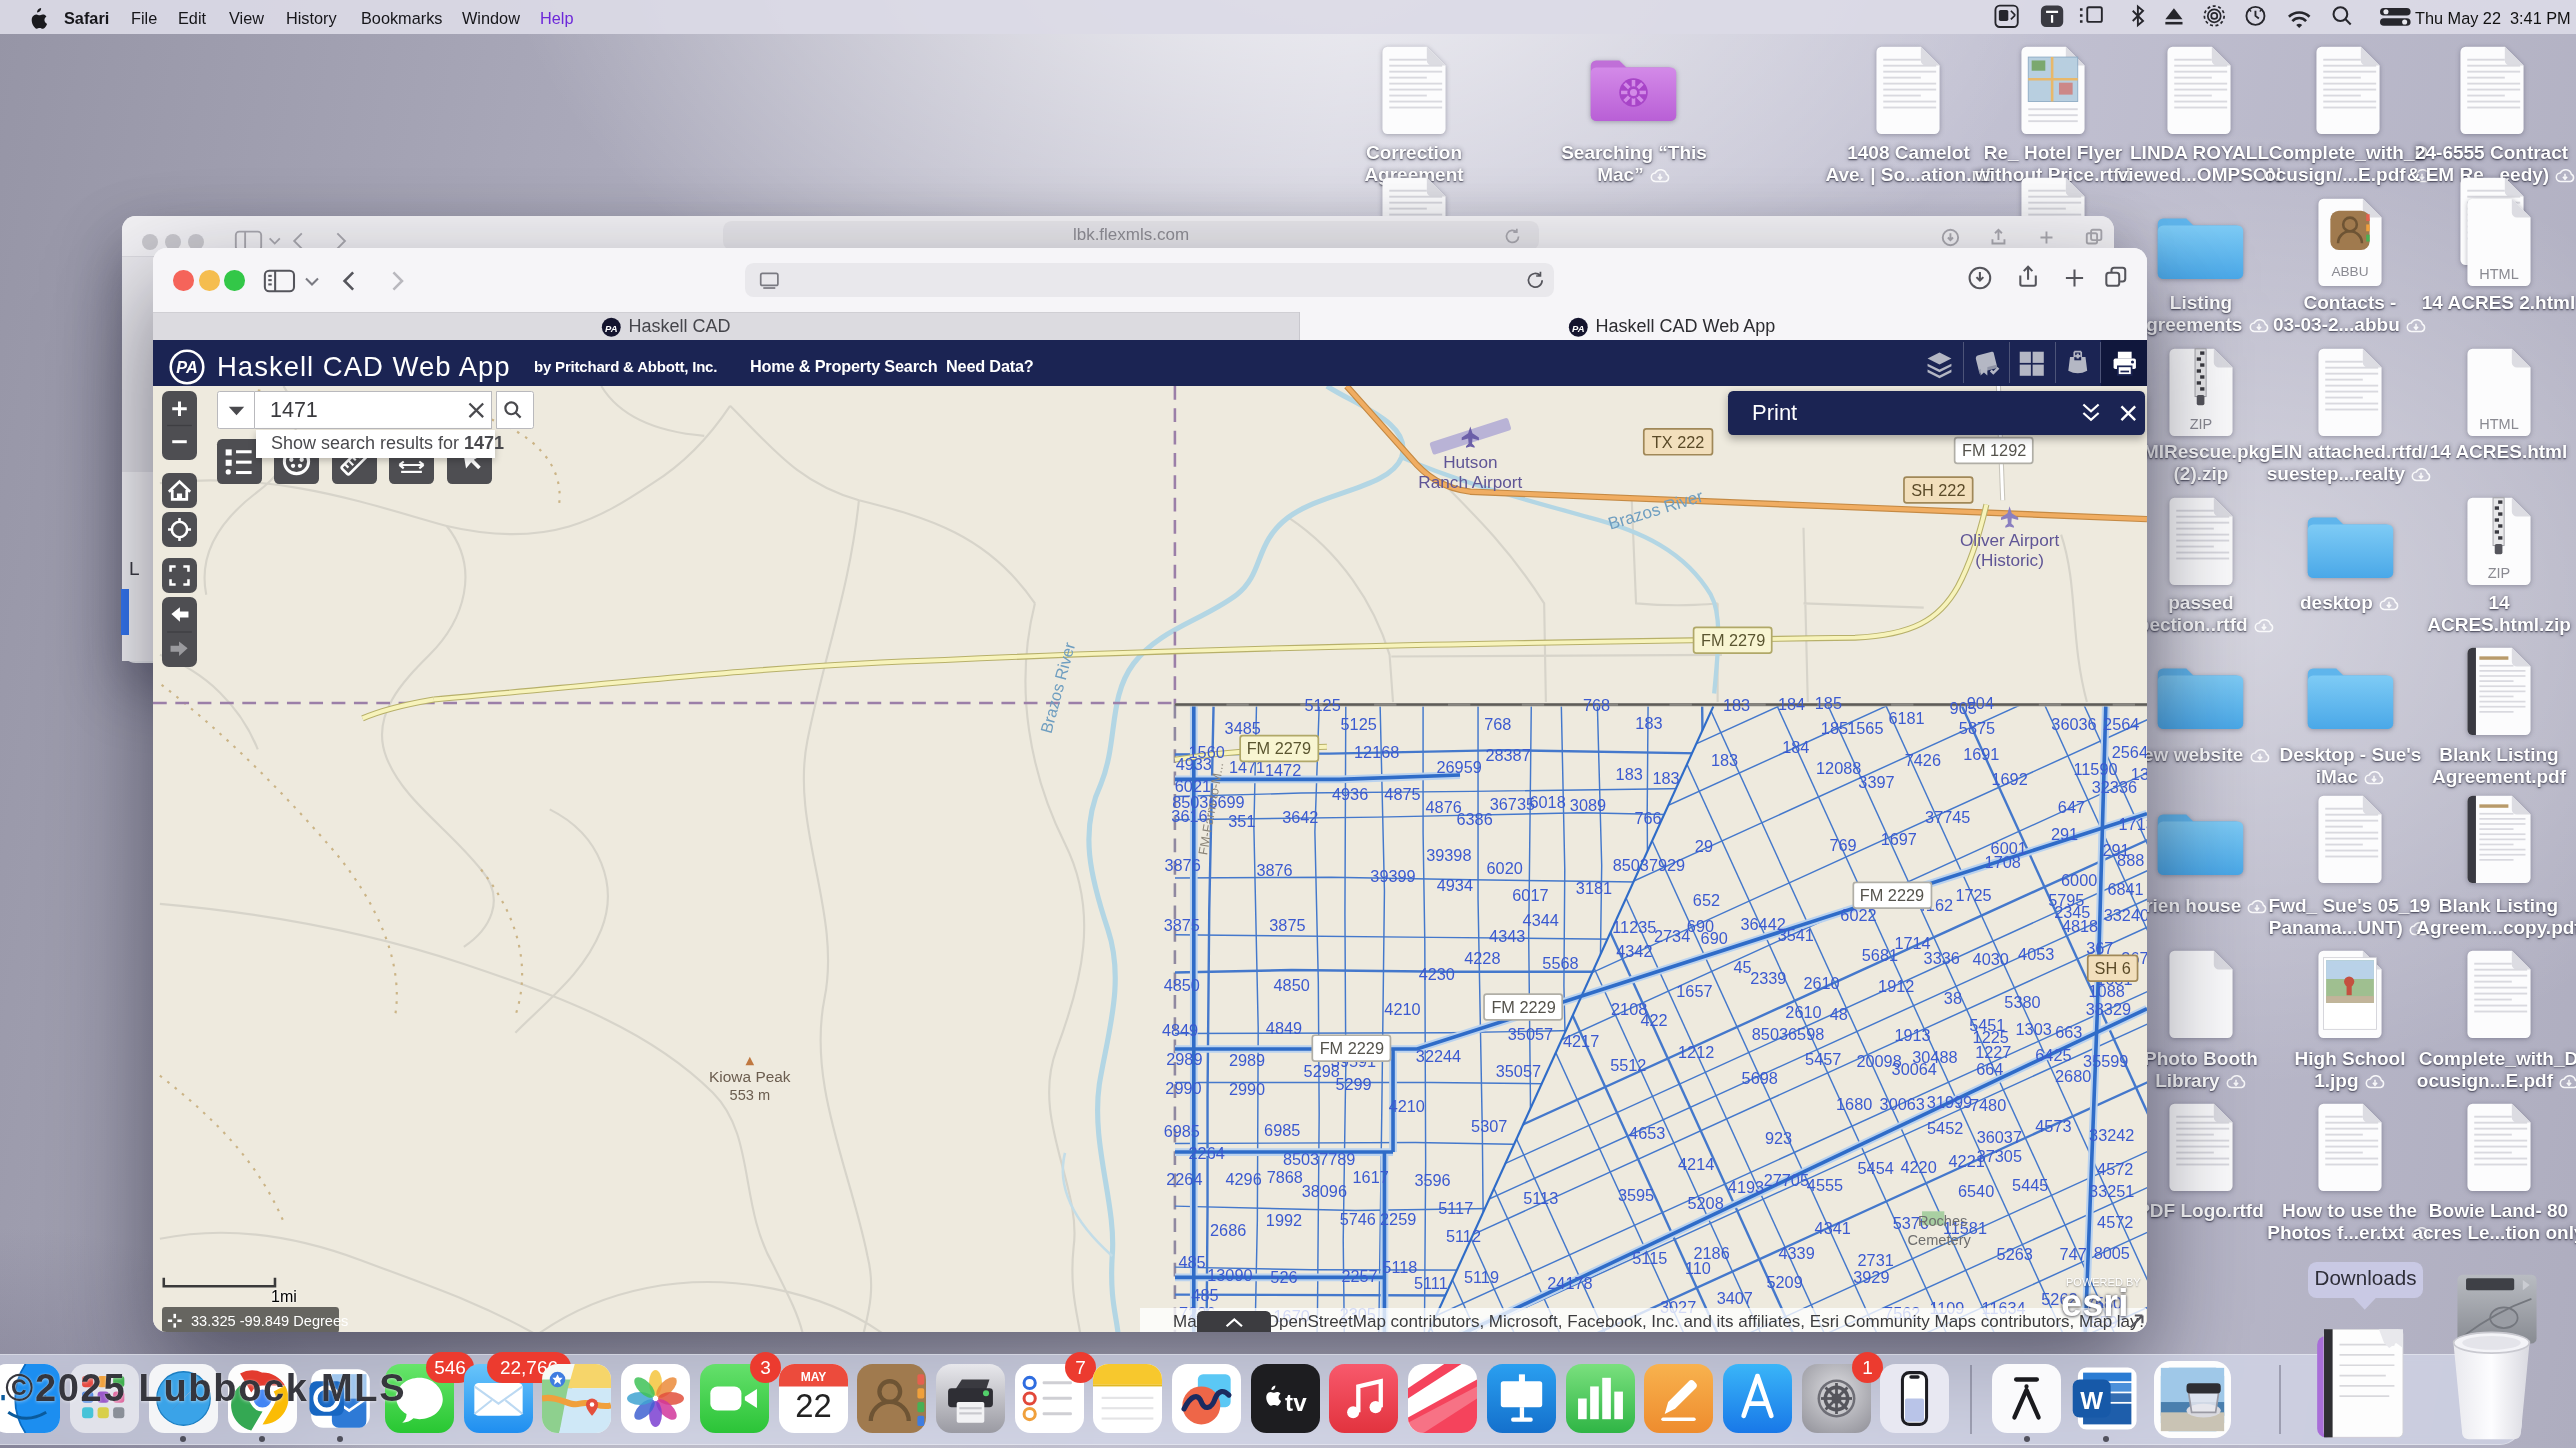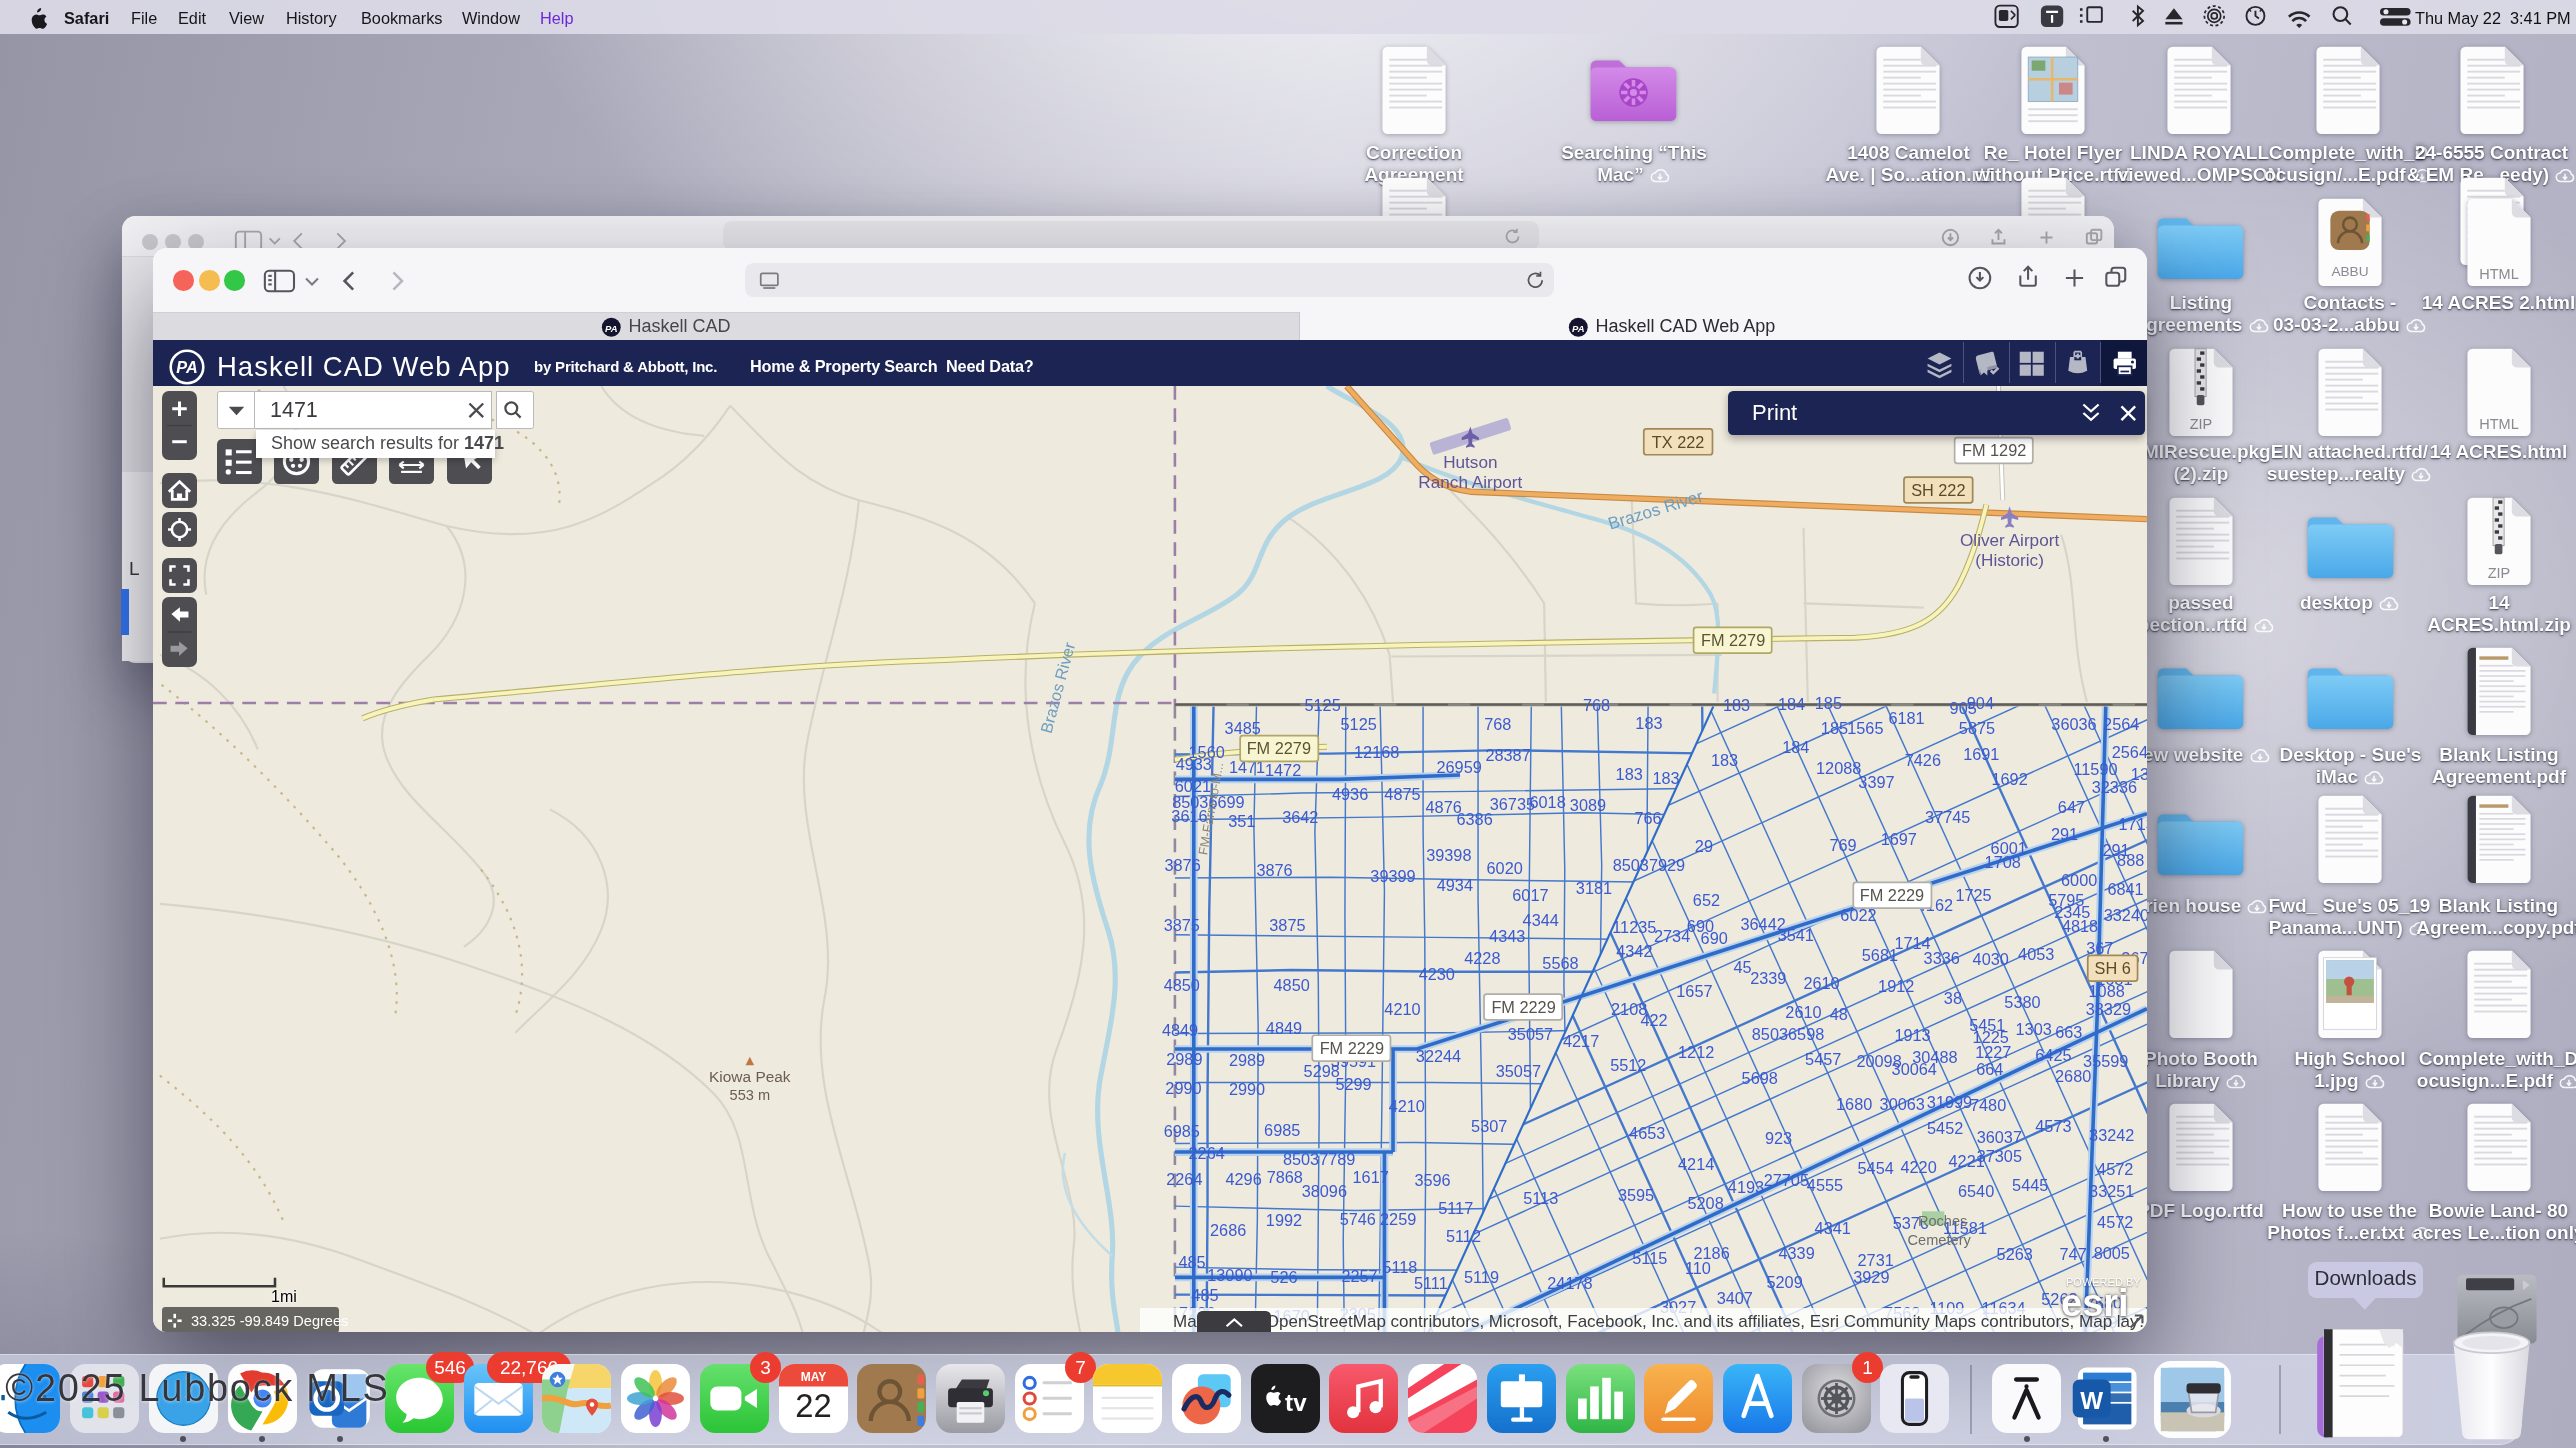--- a/index.html
+++ b/index.html
@@ -516,20 +516,21 @@
         <div class="ab" style="left:43px;top:18px;width:16.3px;height:16.3px;border-radius:50%;background:#c9c8cd"></div>
         <div class="ab" style="left:66px;top:18px;width:16.3px;height:16.3px;border-radius:50%;background:#c9c8cd"></div>
         <svg class="ab" style="left:110px;top:13.7px" width="275" height="22" viewBox="0 0 320 26" fill="none" stroke="#a9a8ae" stroke-width="2.2">
           <rect x="2" y="2" width="30" height="22" rx="4"></rect>
           <line x1="13" y1="2" x2="13" y2="24"></line>
           <path d="M42,10 l6,6 6,-6"></path>
           <path d="M80,4 l-9,9 9,9"></path>
           <path d="M122,4 l9,9 -9,9"></path>
         </svg>
         <div class="ab" style="left:601px;top:5.2px;width:816px;height:29px;background:#e6e5e9;border-radius:8.6px"></div>
+        <div class="ab" style="left:601px;top:9.4px;width:816px;text-align:center;font-size:17px;color:#8e8d94">lbk.flexmls.com</div>
         <svg class="ab" style="left:1381px;top:11px" width="19" height="19" viewBox="0 0 22 22" fill="none" stroke="#a9a8ae" stroke-width="2">
           <path d="M18,11 a7,7 0 1 1 -2,-5 M16,2 v4 h-4"></path>
         </svg>
         <svg class="ab" style="left:1819px;top:12px" width="283" height="19" viewBox="0 0 330 22" fill="none" stroke="#a9a8ae" stroke-width="2.2">
           <circle cx="11" cy="11" r="9"></circle>
           <path d="M11,6 v8 M8,11 l3,3 3,-3"></path>
           <path d="M60,13 v5 h14 v-5 M67,3 v11 M63,6 l4,-4 4,4"></path>
           <path d="M116,11 h14 M123,4 v14"></path>
           <rect x="170" y="6" width="12" height="12" rx="2"></rect>
           <rect x="175" y="2" width="12" height="12" rx="2"></rect>
@@ -1545,14 +1546,14 @@
               <stop offset="0" stop-color="#e9e9ee"></stop>
               <stop offset=".5" stop-color="#fdfdff"></stop>
               <stop offset="1" stop-color="#d9d9e0"></stop>
             </linearGradient>
           </defs>
           <path d="M10,18 L20,122 a8,8 0 0 0 8,6 h52 a8,8 0 0 0 8,-6 L98,18 z" fill="url(#gtr)"></path>
           <ellipse cx="54" cy="16" rx="44" ry="12" fill="#f4f4f8" stroke="#c9c9d0" stroke-width="2"></ellipse>
           <ellipse cx="54" cy="16" rx="34" ry="8" fill="#e4e4ea"></ellipse>
         </svg></div>
     </div>
-    <div class="ab" style="left:5.2px;top:1367px;font-size:38px;font-weight:400;color:rgba(38,38,46,.92);z-index:6;text-shadow:0 0 0.9px rgba(255,255,255,.7),0 0.9px 3.4px rgba(255,255,255,.45);letter-spacing:1.7px">©2025 Lubbock MLS</div>
+    <div class="ab" style="left:5.2px;top:1367px;font-size:38px;font-weight:700;color:rgba(38,38,46,.92);z-index:6;text-shadow:0 0 0.9px rgba(255,255,255,.7),0 0.9px 3.4px rgba(255,255,255,.45);letter-spacing:1.7px">©2025 Lubbock MLS</div>
   </div>
 
 </body></html>

